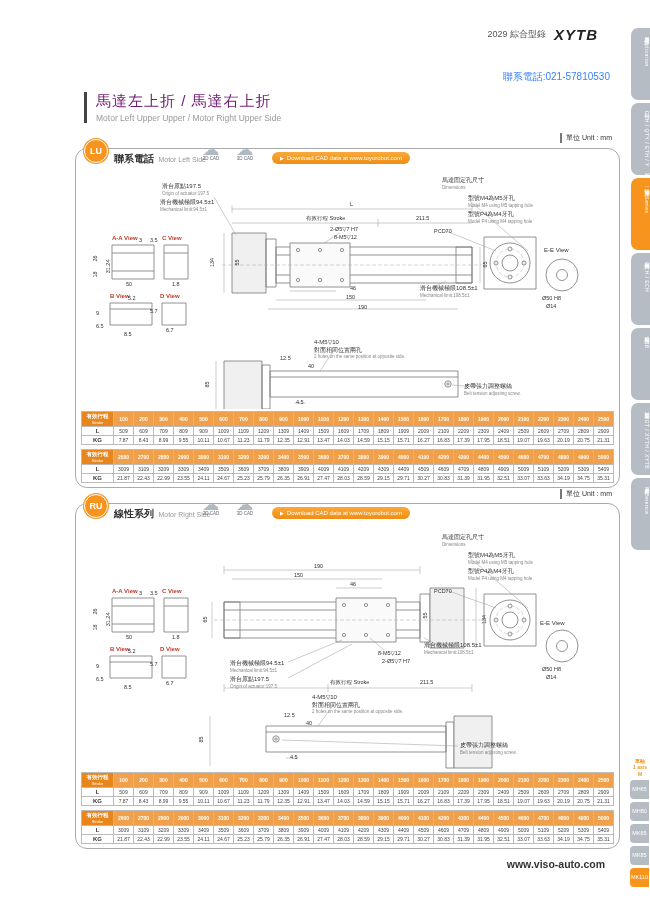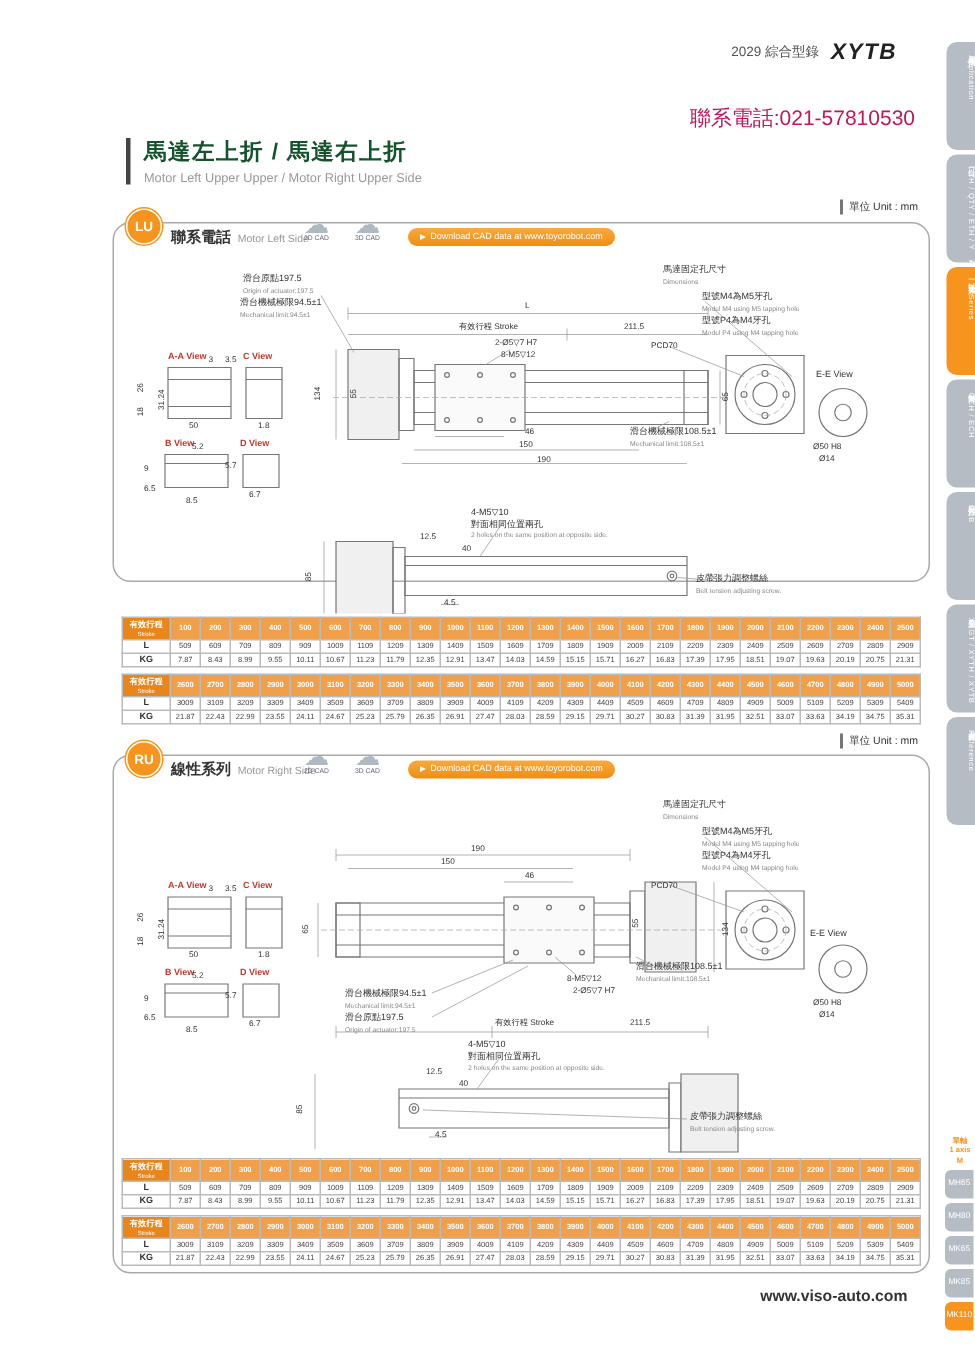--- a/index.html
+++ b/index.html
@@ -1,22 +1,22 @@
 <!DOCTYPE html>
 <html><head>
 <meta charset="utf-8">
 <style>
 *{margin:0;padding:0;box-sizing:border-box}
 html,body{width:650px;height:901px}
 body{position:relative;background:#fff;font-family:"Liberation Sans","DejaVu Sans",sans-serif;color:#333;overflow:hidden}
 .hdr{position:absolute;top:26px;right:52px;font-size:9px;color:#555;display:flex;align-items:center;gap:8px}
 .brand{font-size:15px;font-weight:bold;font-style:italic;color:#222;letter-spacing:1px}
-.phone{position:absolute;top:70px;right:40px;font-size:14px;color:#be185d}
+.phone{position:absolute;top:70px;right:40px;font-size:10px;color:#3b82f6}
 .titleblk{position:absolute;left:84px;top:92px;border-left:3px solid #444;padding-left:9px}
-.t-cn{font-size:15px;font-weight:bold;color:#14532d;letter-spacing:1px}
+.t-cn{font-size:15px;font-weight:normal;color:#701a75;letter-spacing:1px}
 .t-en{font-size:8.5px;color:#999;margin-top:2px}
 .unit{position:absolute;right:38px;font-size:7px;color:#333;border-left:2px solid #777;padding-left:4px}
 .panel{position:absolute;left:75px;width:545px;background:#fff;border:1.5px solid #aaa;border-radius:12px}
 .badge{position:absolute;left:8px;top:-10px;width:24px;height:24px;border-radius:50%;background:#f7941d;color:#fff;font-weight:bold;font-size:9px;display:flex;align-items:center;justify-content:center;border:1.5px solid #fff;box-shadow:0 0 0 1px #f7941d}
 .ptitle{position:absolute;left:38px;top:-1px;white-space:nowrap}
 .pcn{font-size:10px;font-weight:bold;color:#333}
 .pen{font-size:7px;color:#999}
 .cloud{position:absolute;top:-8px;width:30px;text-align:center}
 .cicon{font-size:17px;color:#aeb9c2;line-height:1;display:block}
 .clabel{font-size:4.5px;color:#667;display:block;margin-top:-2px}
@@ -58,21 +58,21 @@
 <div class="phone">聯系電話:021-57810530</div>
 
 <div class="titleblk">
   <div class="t-cn">馬達左上折 / 馬達右上折</div>
   <div class="t-en">Motor Left Upper Upper / Motor Right Upper Side</div>
 </div>
 
 <div class="unit" style="top:133px">單位 Unit : mm</div>
 <div class="unit" style="top:489px">單位 Unit : mm</div>
 
-<section class="panel" style="top:148px;height:240px">
+<section class="panel" style="top:148px;height:340px">
   <div class="badge">LU</div>
   <div class="ptitle">
     <span class="pcn">聯系電話</span>
     <span class="pen">Motor Left Side</span>
   </div>
   <div class="cloud" style="left:120px">
     <span class="cicon">☁</span>
     <span class="clabel">2D CAD</span>
   </div>
   <div class="cloud" style="left:154px">

